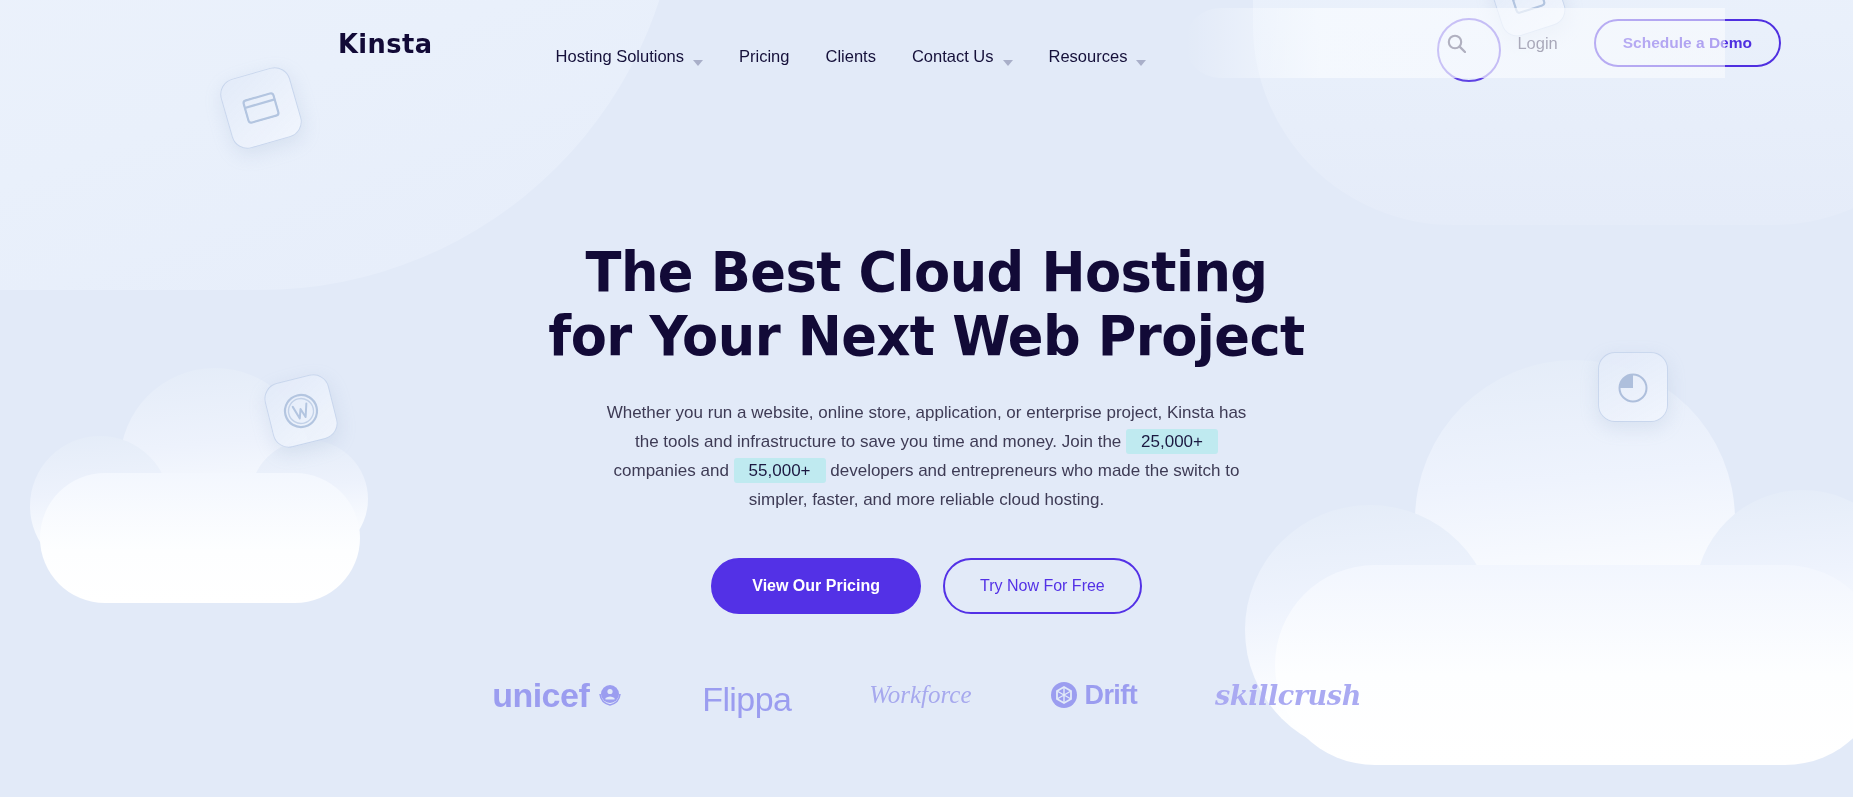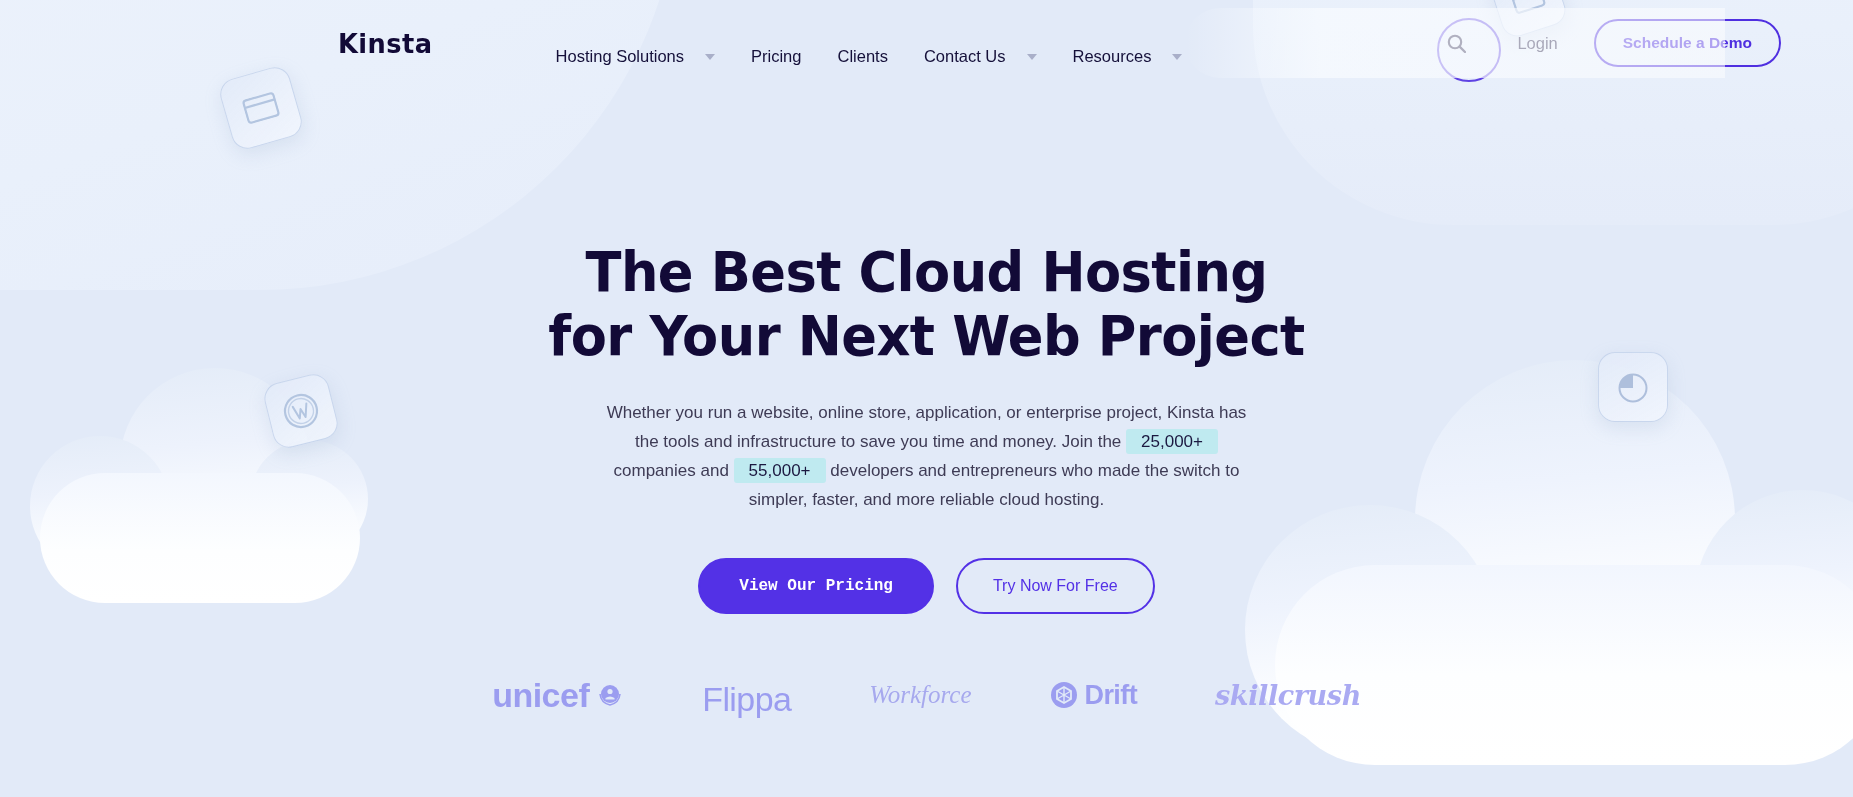--- a/index.html
+++ b/index.html
@@ -166,22 +166,22 @@
 
   .nav-links {
     display: flex;
     align-items: center;
     gap: 36px;
     margin-left: 118px;
   }
 
   .nav-item {
     display: flex;
-    align-items: center;
-    gap: 21px;
+    align-items: flex-end;
+    gap: 9px;
     font-size: 16.5px;
     color: #15103a;
     cursor: pointer;
     white-space: nowrap;
     margin-top: 27px;
   }
   .caret {
     width: 0; height: 0;
     border-left: 5px solid transparent;
     border-right: 5px solid transparent;
@@ -278,21 +278,21 @@
   }
   .btn-primary {
     background: #5331e6;
     color: #ffffff;
     font-size: 16px;
     font-weight: 700;
     border: 2px solid #5331e6;
     border-radius: 999px;
     padding: 17px 39px;
     cursor: pointer;
-    font-family: Liberation Mono, monospace;
+    font-family: Liberation Sans, sans-serif;
   }
   .btn-secondary {
     background: transparent;
     color: #5331e6;
     font-size: 16px;
     font-weight: 400;
     border: 2px solid #5331e6;
     border-radius: 999px;
     padding: 17px 35px;
     cursor: pointer;

